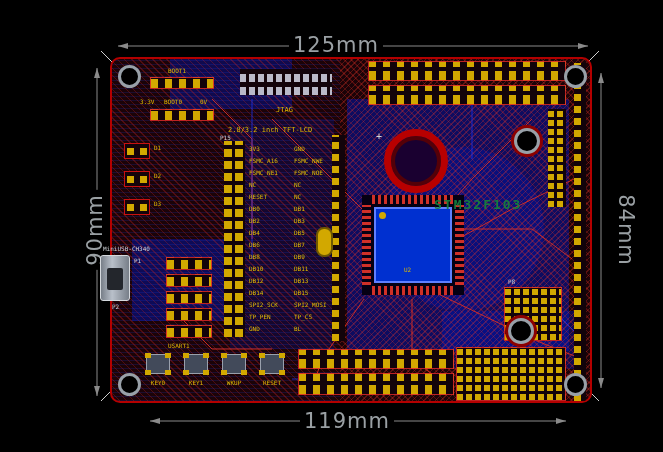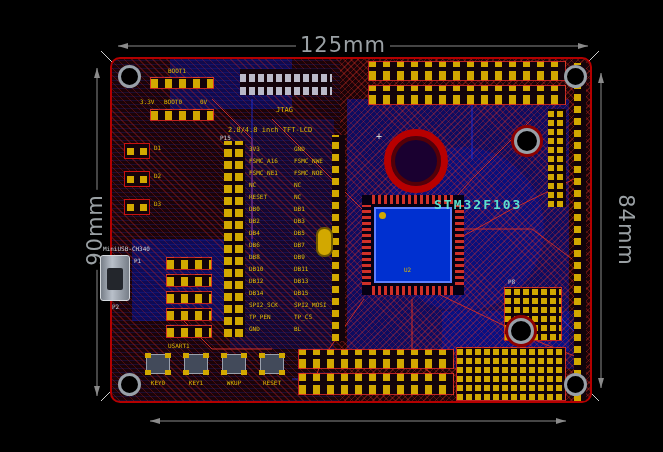--- a/index.html
+++ b/index.html
@@ -37,21 +37,21 @@
     repeating-linear-gradient(0deg,transparent 0 9px,#12030a 9px 13px),
     repeating-linear-gradient(90deg,#d2a800 0 7px,#12030a 7px 14px)}
   .pg-col1{background-image:
     repeating-linear-gradient(0deg,transparent 0 7px,#12030a 7px 12px),
     repeating-linear-gradient(90deg,#d2a800 0 7px,#12030a 7px 13px)}
   .boxed{border:1px solid rgba(220,40,40,.85)}
 
   
   .label{position:absolute;color:#dcb800;font-size:6px;line-height:1.1;white-space:nowrap}
   .label.white{color:#cfd4d8}
-  .title-line{position:absolute;color:#5eead4;font-size:13px;font-weight:bold;letter-spacing:2px;white-space:nowrap;opacity:.95}
+  .title-line{position:absolute;color:#15803d;font-size:13px;font-weight:bold;letter-spacing:2px;white-space:nowrap;opacity:.95}
 
   
   .pincol{position:absolute;display:flex;flex-direction:column}
   .pin-item{height:12px;line-height:12px;font-size:6px;color:#e0bc00;white-space:nowrap}
 
   
   .hole{position:absolute;border:3px solid #98a0a8;border-radius:50%;background:#000}
   .hole.inner{box-shadow:0 0 0 3px #8c0000}
   .mcu{position:absolute;left:250px;top:136px;width:102px;height:100px;background:#050013}
   .mcu .pins-t,.mcu .pins-b{position:absolute;left:10px;right:10px;height:9px;
@@ -101,21 +101,22 @@
         <polygon points="601,388 598,378 604,378"></polygon>
     </g>
     <g stroke="#cfcfcf" stroke-width="1">
       <line x1="101" y1="51" x2="115" y2="65"></line>
       <line x1="585" y1="65" x2="599" y2="51"></line>
       <line x1="101" y1="401" x2="115" y2="387"></line>
       <line x1="585" y1="387" x2="599" y2="401"></line>
     </g>
   </svg>
 
-  <span class="dim-text" style="left:296px;top:33px">125mm</span>
+  <span class="dim-text" style="left:289px;top:33px">125mm</span>
+  <span class="dim-text" style="left:300px;top:409px">119mm</span>
   <span class="dim-text dim-left" style="left:55px;top:218px">90mm</span>
   <span class="dim-text dim-right" style="left:586px;top:218px">84mm</span>
 
   <div class="board">
 
     <svg width="482" height="346">
       <rect x="235" y="40" width="222" height="252" fill="#0016b8" opacity="0.5"></rect>
       <rect x="20" y="180" width="92" height="82" fill="#0016b8" opacity="0.45"></rect>
       <rect x="58" y="0" width="122" height="50" fill="#0016b8" opacity="0.4"></rect>
       <rect x="330" y="252" width="140" height="58" fill="#0016b8" opacity="0.4"></rect>
@@ -201,21 +202,21 @@
         <i></i>
         <i></i>
         <i></i>
         <i></i>
       </div>
     <span class="btn-label" style="left:32px;top:320px">KEY0</span>
     <span class="btn-label" style="left:70px;top:320px">KEY1</span>
     <span class="btn-label" style="left:108px;top:320px">WKUP</span>
     <span class="btn-label" style="left:146px;top:320px">RESET</span>
 
-    <span class="label" style="left:116px;top:68px;font-size:7px">2.8/4.8 inch TFT-LCD</span>
+    <span class="label" style="left:116px;top:68px;font-size:7px">2.8/3.2 inch TFT-LCD</span>
     <span class="label white" style="left:108px;top:76px">P15</span>
     <span class="label" style="left:164px;top:48px;font-size:7px">JTAG</span>
     <span class="label" style="left:56px;top:9px">BOOT1</span>
     <span class="label" style="left:28px;top:40px">3.3V</span>
     <span class="label" style="left:52px;top:40px">BOOT0</span>
     <span class="label" style="left:88px;top:40px">0V</span>
     <span class="label" style="left:42px;top:86px">D1</span>
     <span class="label" style="left:42px;top:114px">D2</span>
     <span class="label" style="left:42px;top:142px">D3</span>
     <span class="label" style="left:56px;top:284px">USART1</span>

